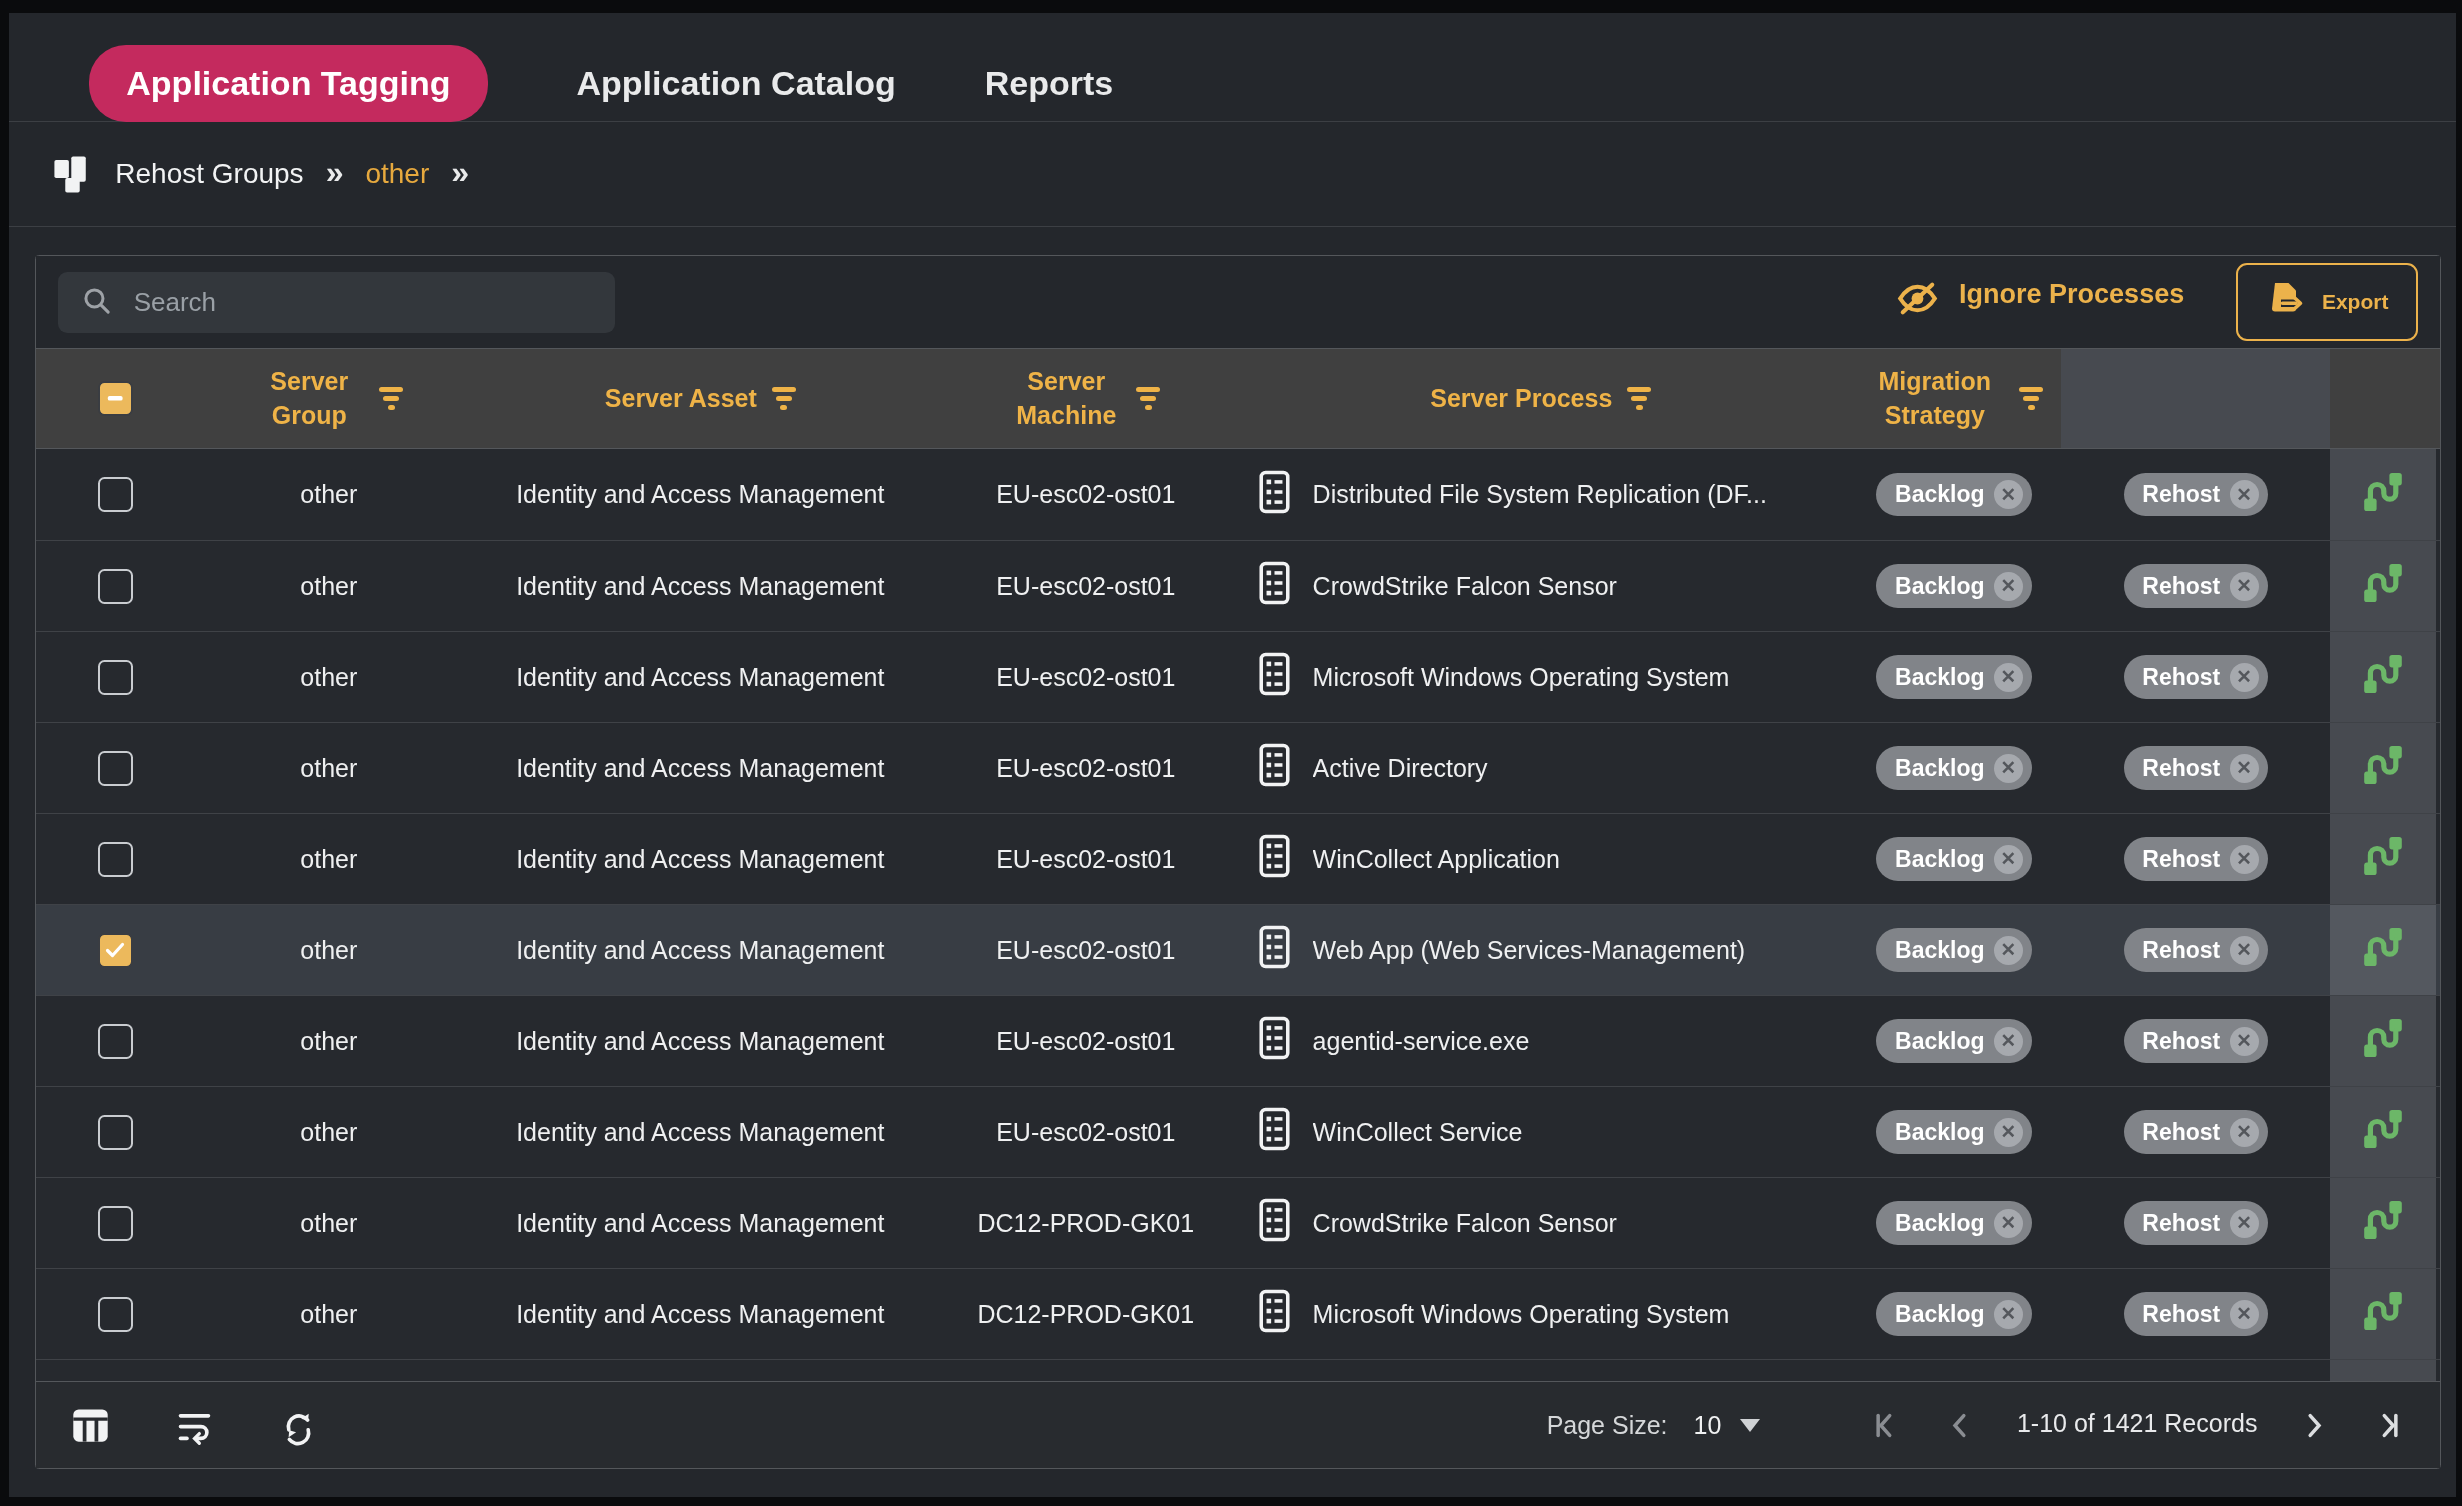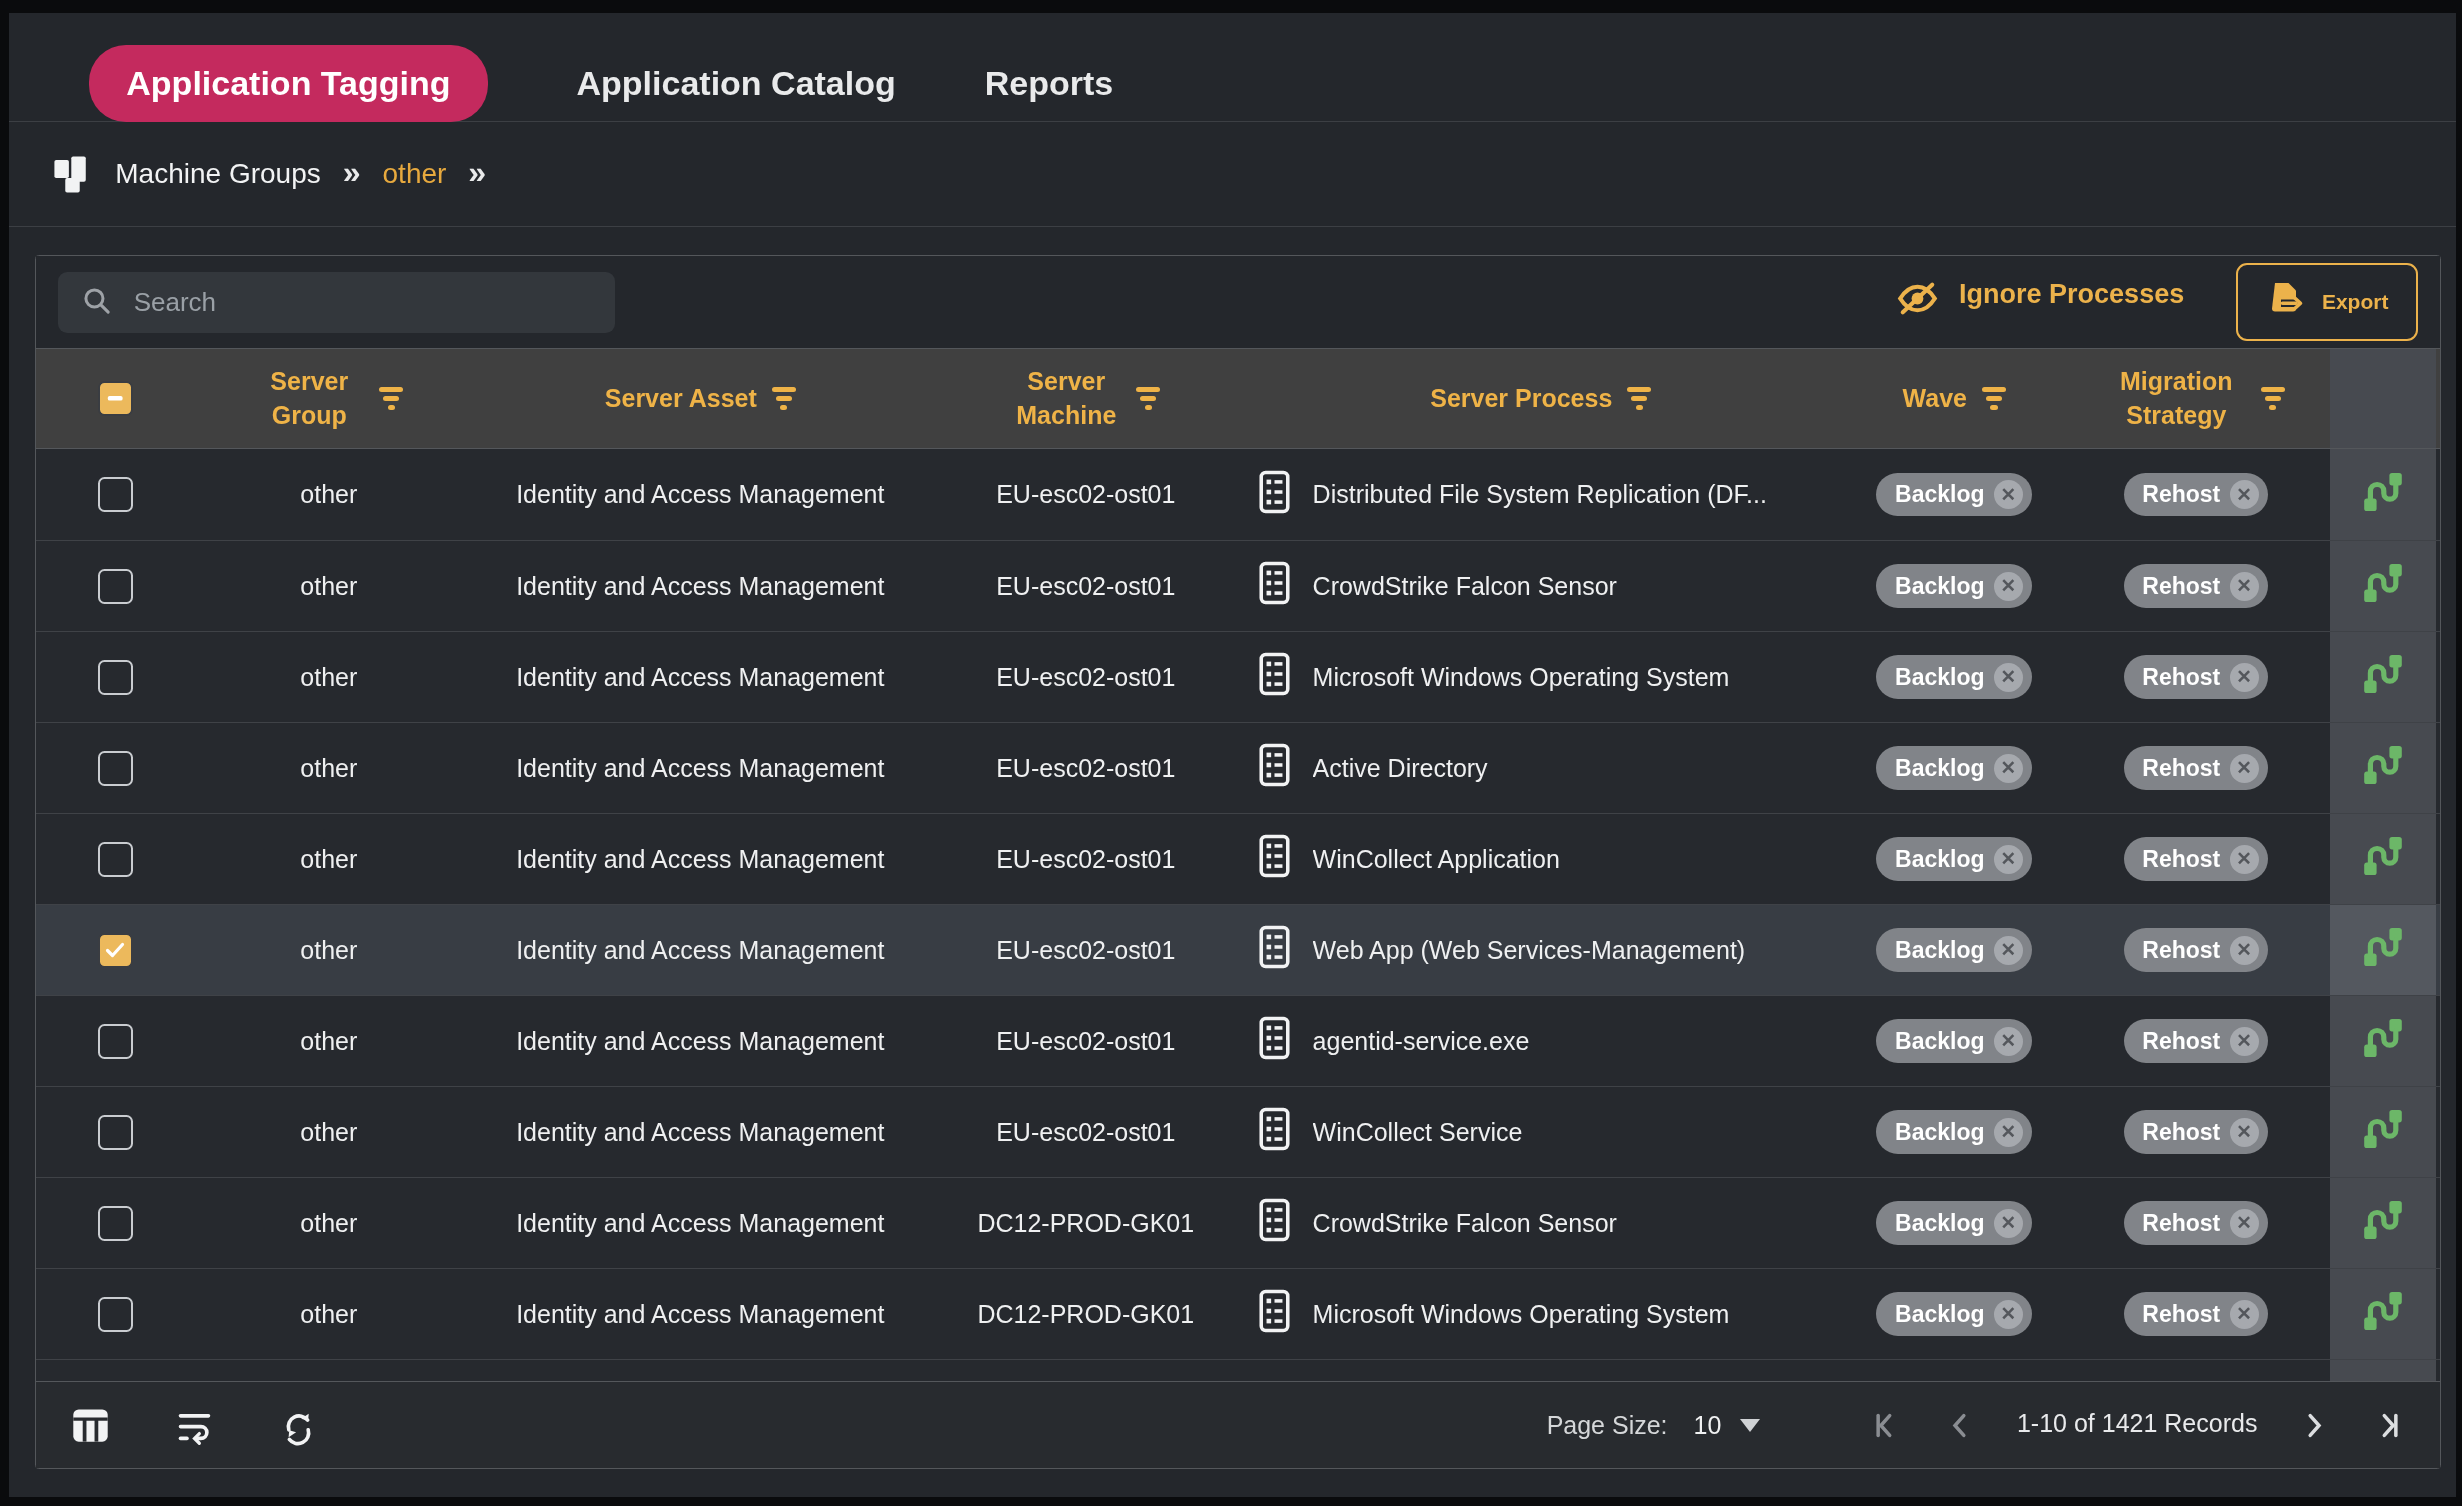--- a/index.html
+++ b/index.html
@@ -108,21 +108,21 @@
   <hr class="hdivider">
 
   <div class="breadcrumb">
     <span class="icon-btn">
       <svg width="41" height="41" viewBox="0 0 34 34">
         <rect x="2" y="5" width="12" height="15" rx="1.5" fill="#f2f3f4"></rect>
         <rect x="16" y="2" width="12" height="21" rx="1.5" fill="#f2f3f4"></rect>
         <rect x="11" y="20" width="12" height="12" rx="1.5" fill="#f2f3f4"></rect>
       </svg>
     </span>
-    <span class="crumb-root">Machine Groups</span>
+    <span class="crumb-root">Rehost Groups</span>
     <span class="crumb-sep">»</span>
     <span class="crumb-current">other</span>
     <span class="crumb-sep">»</span>
   </div>
   <hr class="hdivider">
 
   <div class="tcontainer">
 
     <div class="toolbar">
       <div class="searchbox">
@@ -186,28 +186,20 @@
       <div class="th">
         <span class="lbl2">Server Machine</span>
         <span class="filter-icon">
             <i></i>
             <i></i>
             <i></i>
           </span>
       </div>
       <div class="th">
         <span>Server Process</span>
-        <span class="filter-icon">
-            <i></i>
-            <i></i>
-            <i></i>
-          </span>
-      </div>
-      <div class="th">
-        <span>Wave</span>
         <span class="filter-icon">
             <i></i>
             <i></i>
             <i></i>
           </span>
       </div>
       <div class="th">
         <span class="lblwide">Migration Strategy</span>
         <span class="filter-icon">
             <i></i>

